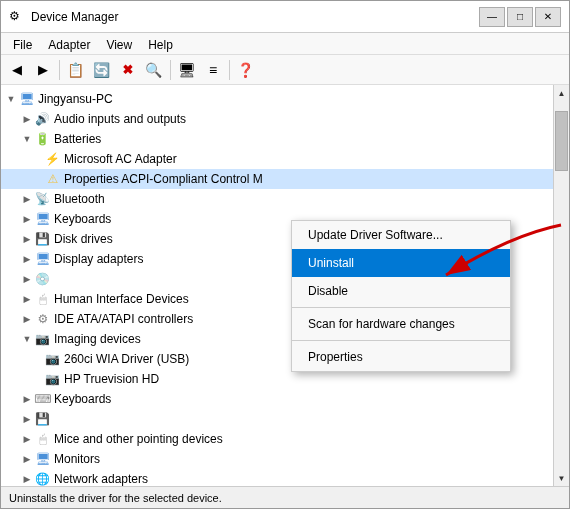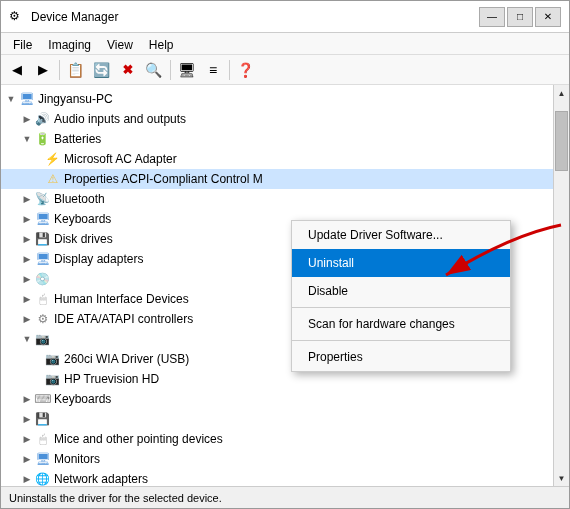--- a/index.html
+++ b/index.html
@@ -259,21 +259,21 @@
     </div>
     <div class="title-bar-controls">
       <button class="title-btn">—</button>
       <button class="title-btn">□</button>
       <button class="title-btn close">✕</button>
     </div>
   </div>
 
   <div class="menu-bar">
     <span class="menu-item">File</span>
-    <span class="menu-item">Imaging</span>
+    <span class="menu-item">Adapter</span>
     <span class="menu-item">View</span>
     <span class="menu-item">Help</span>
   </div>
 
   <div class="toolbar">
     <button class="toolbar-btn">◀</button>
     <button class="toolbar-btn">▶</button>
     <div class="toolbar-separator"></div>
     <button class="toolbar-btn" style="font-size:14px;">📋</button>
     <button class="toolbar-btn" style="font-size:14px;">🔄</button>
@@ -356,20 +356,21 @@
 
       <div class="tree-item" style="padding-left:18px;">
         <span class="expander">▶</span>
         <span class="icon icon-ide">⚙</span>
         <span class="label">IDE ATA/ATAPI controllers</span>
       </div>
 
       <div class="tree-item" style="padding-left:18px;">
         <span class="expander">▼</span>
         <span class="icon icon-imaging">📷</span>
+        <span class="label">Imaging devices</span>
       </div>
 
       <div class="tree-item" style="padding-left:36px;">
         <span class="expander" style="width:8px;"></span>
         <span class="icon icon-imaging">📷</span>
         <span class="label">260ci WIA Driver (USB)</span>
       </div>
 
       <div class="tree-item" style="padding-left:36px;">
         <span class="expander" style="width:8px;"></span>

